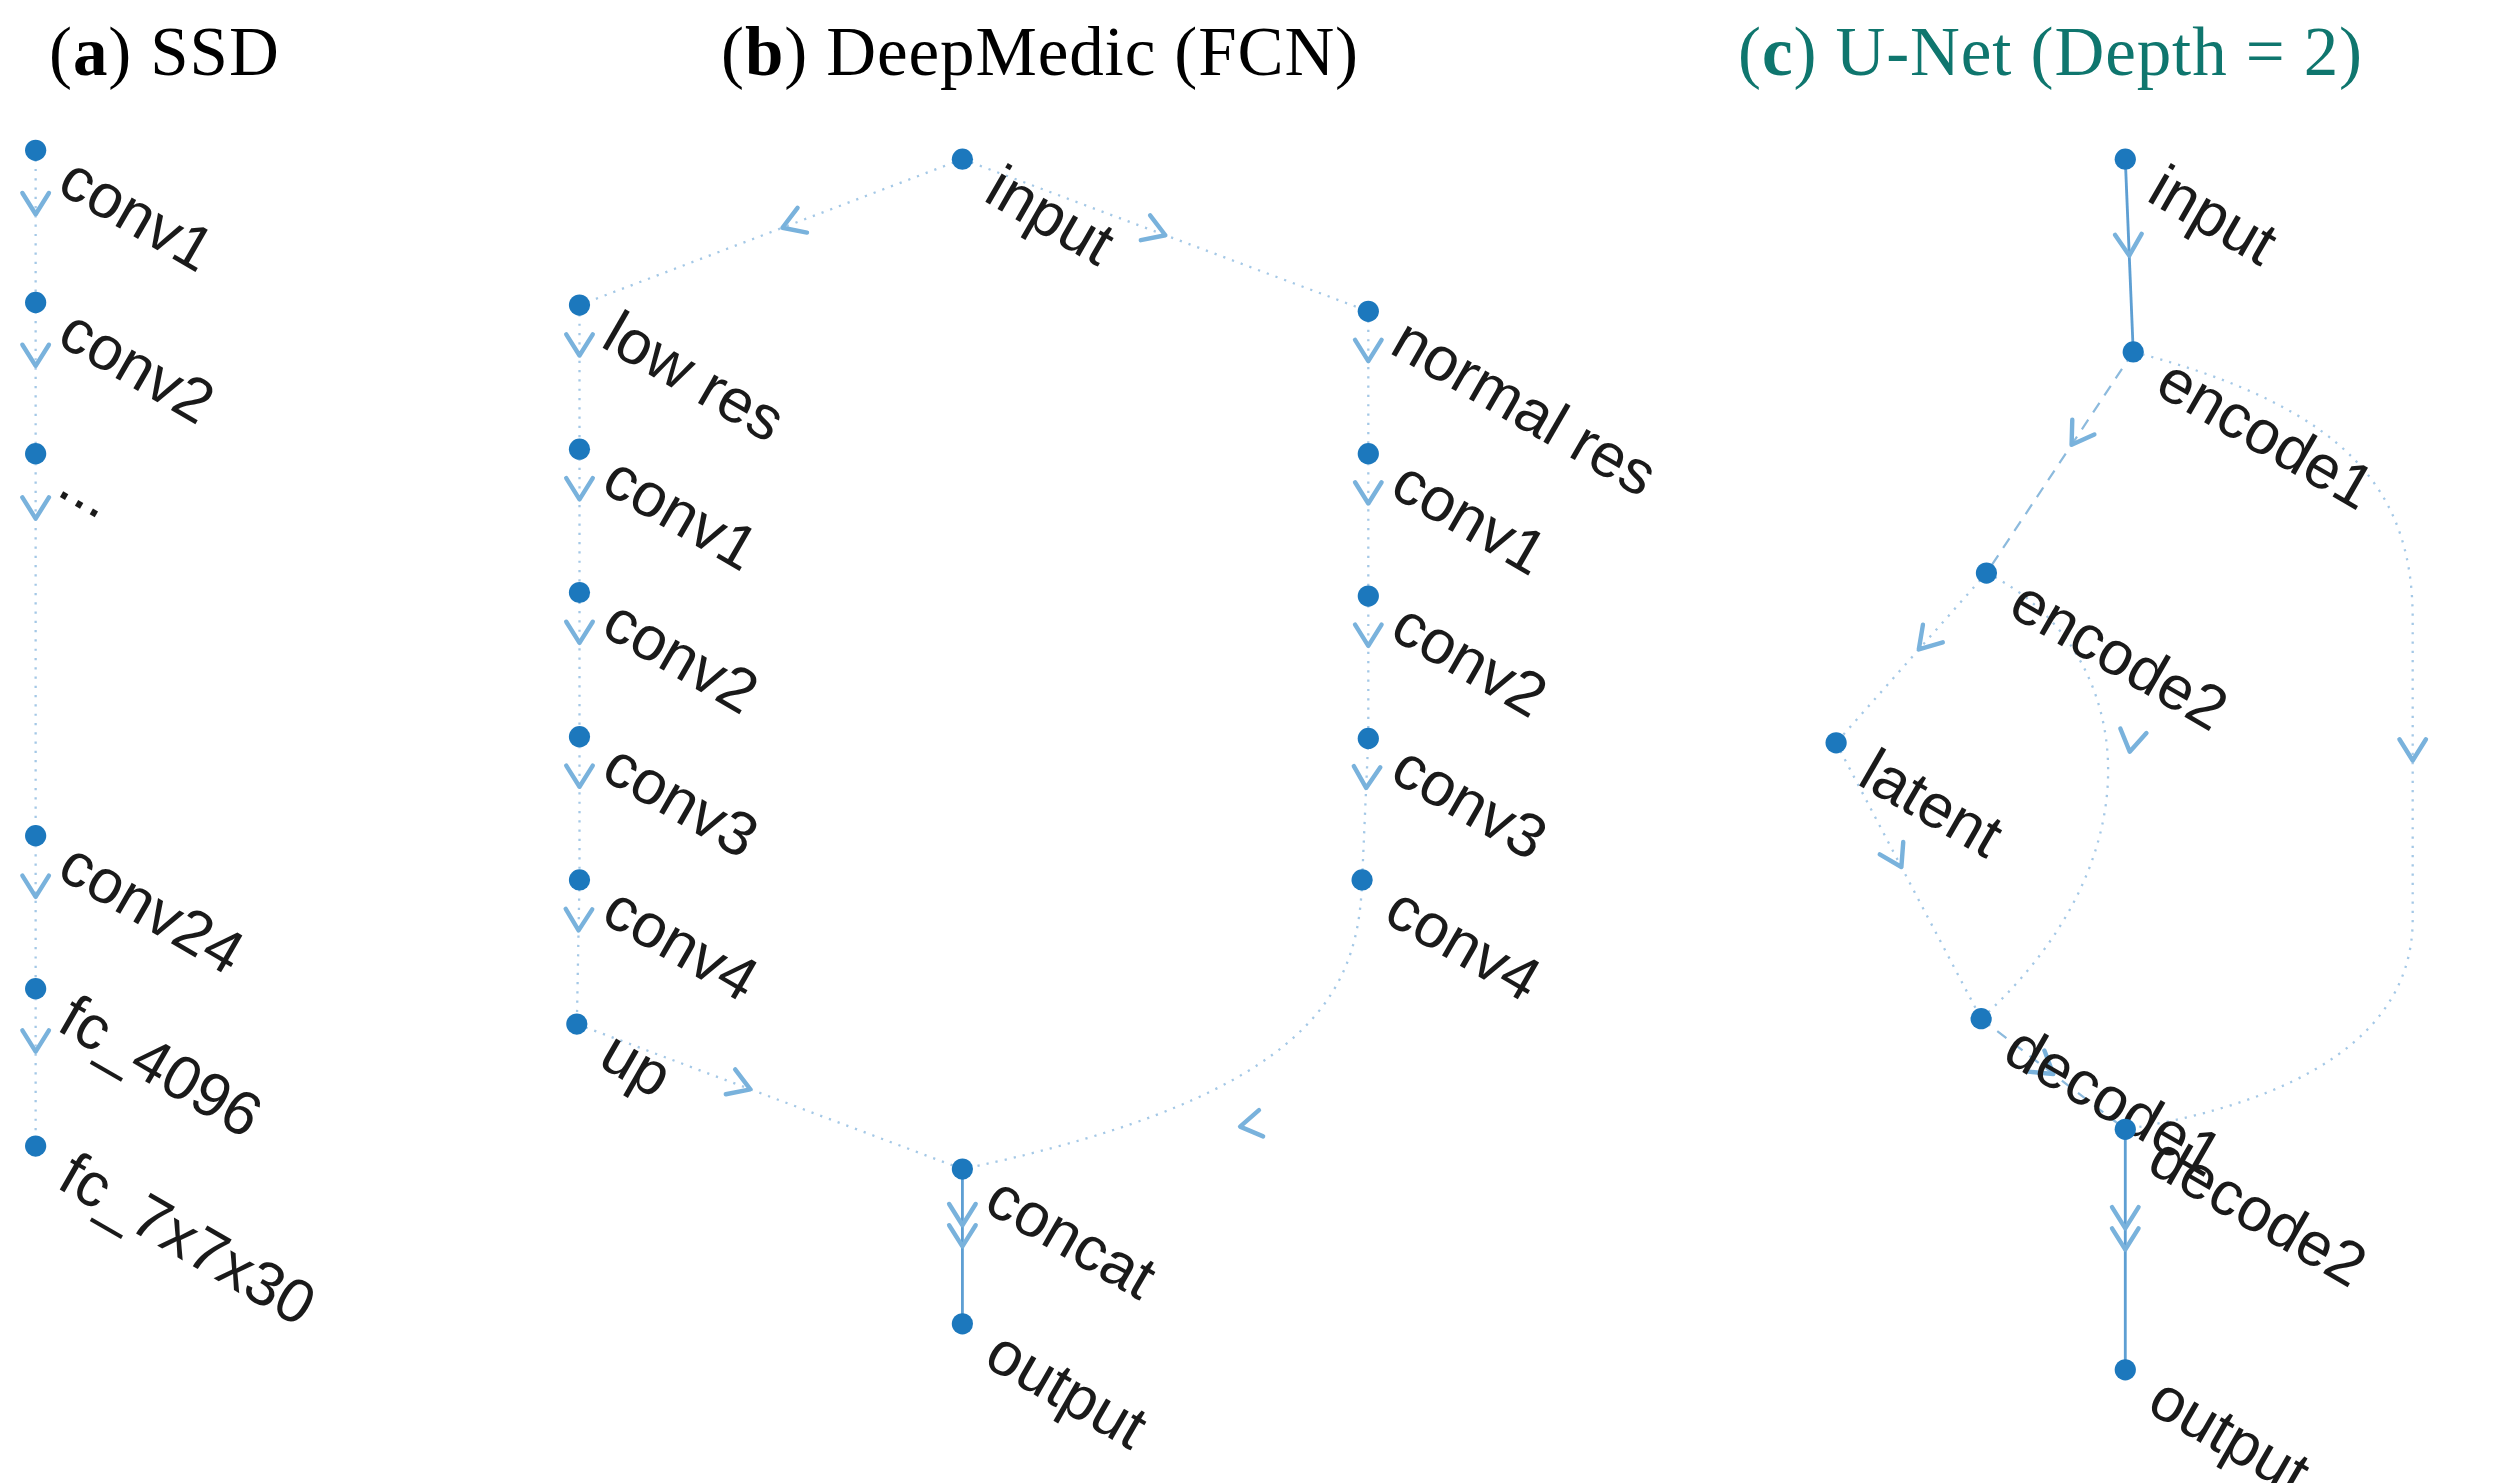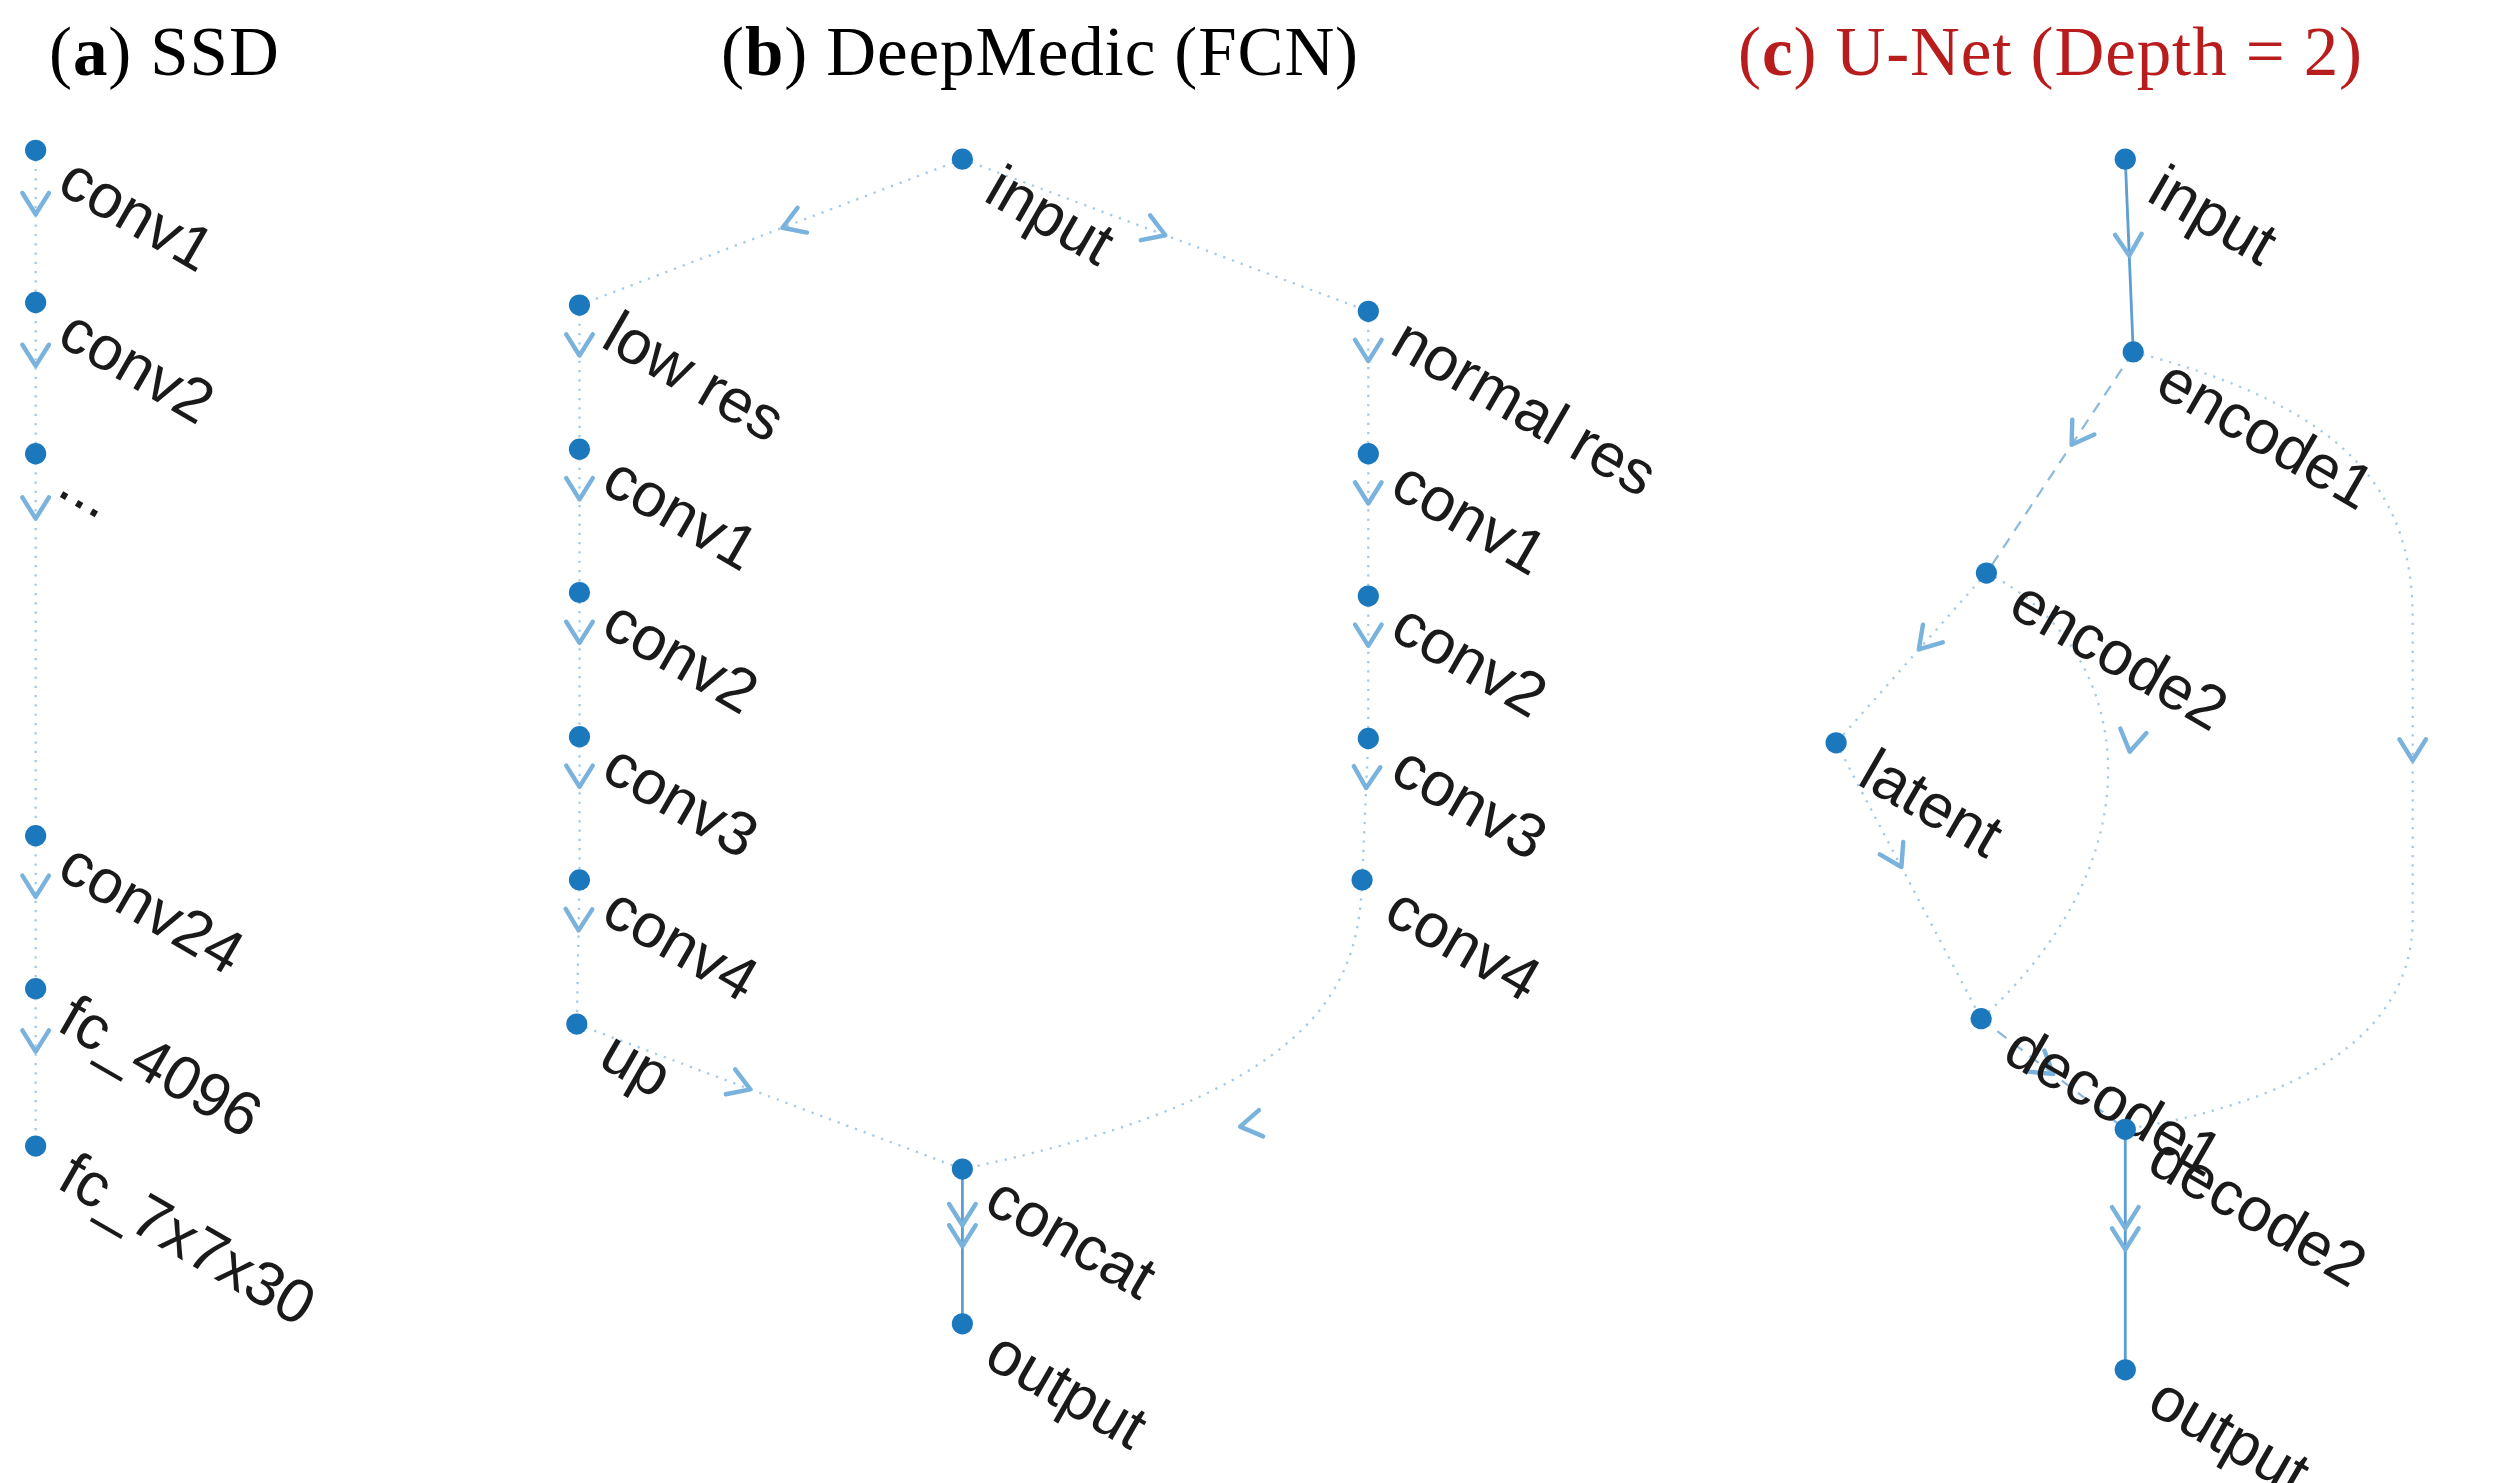--- a/index.html
+++ b/index.html
@@ -150,15 +150,15 @@
       <circle cx="2403" cy="1277" r="12" fill="#1c78bd"></circle>
       <text x="2425" y="1323" transform="rotate(30 2425 1323)" class="node-label-text" fill="#1a1a1a">decode2</text>
       <circle cx="2403" cy="1549" r="12" fill="#1c78bd"></circle>
       <text x="2425" y="1595" transform="rotate(30 2425 1595)" class="node-label-text" fill="#1a1a1a">output</text>
     </svg>
 
   <div class="panel-title" style="left: 721px; top: 16px; color: rgb(0, 0, 0);"><span>(</span><b>b</b><span>) </span><span>DeepMedic (FCN)</span></div>
 
   <div class="panel-title" style="left: 49px; top: 16px; color: rgb(0, 0, 0);"><span>(</span><b>a</b><span>) </span><span>SSD</span></div>
 
-  <div class="panel-title" style="left: 1738px; top: 16px; color: #b91c1c;"><span>(</span><b>c</b><span>) </span><span>U-Net (Depth = 2)</span></div>
+  <div class="panel-title" style="left: 1738px; top: 16px; color: #0f766e;"><span>(</span><b>c</b><span>) </span><span>U-Net (Depth = 2)</span></div>
 </div>
 
 
 </body></html>

